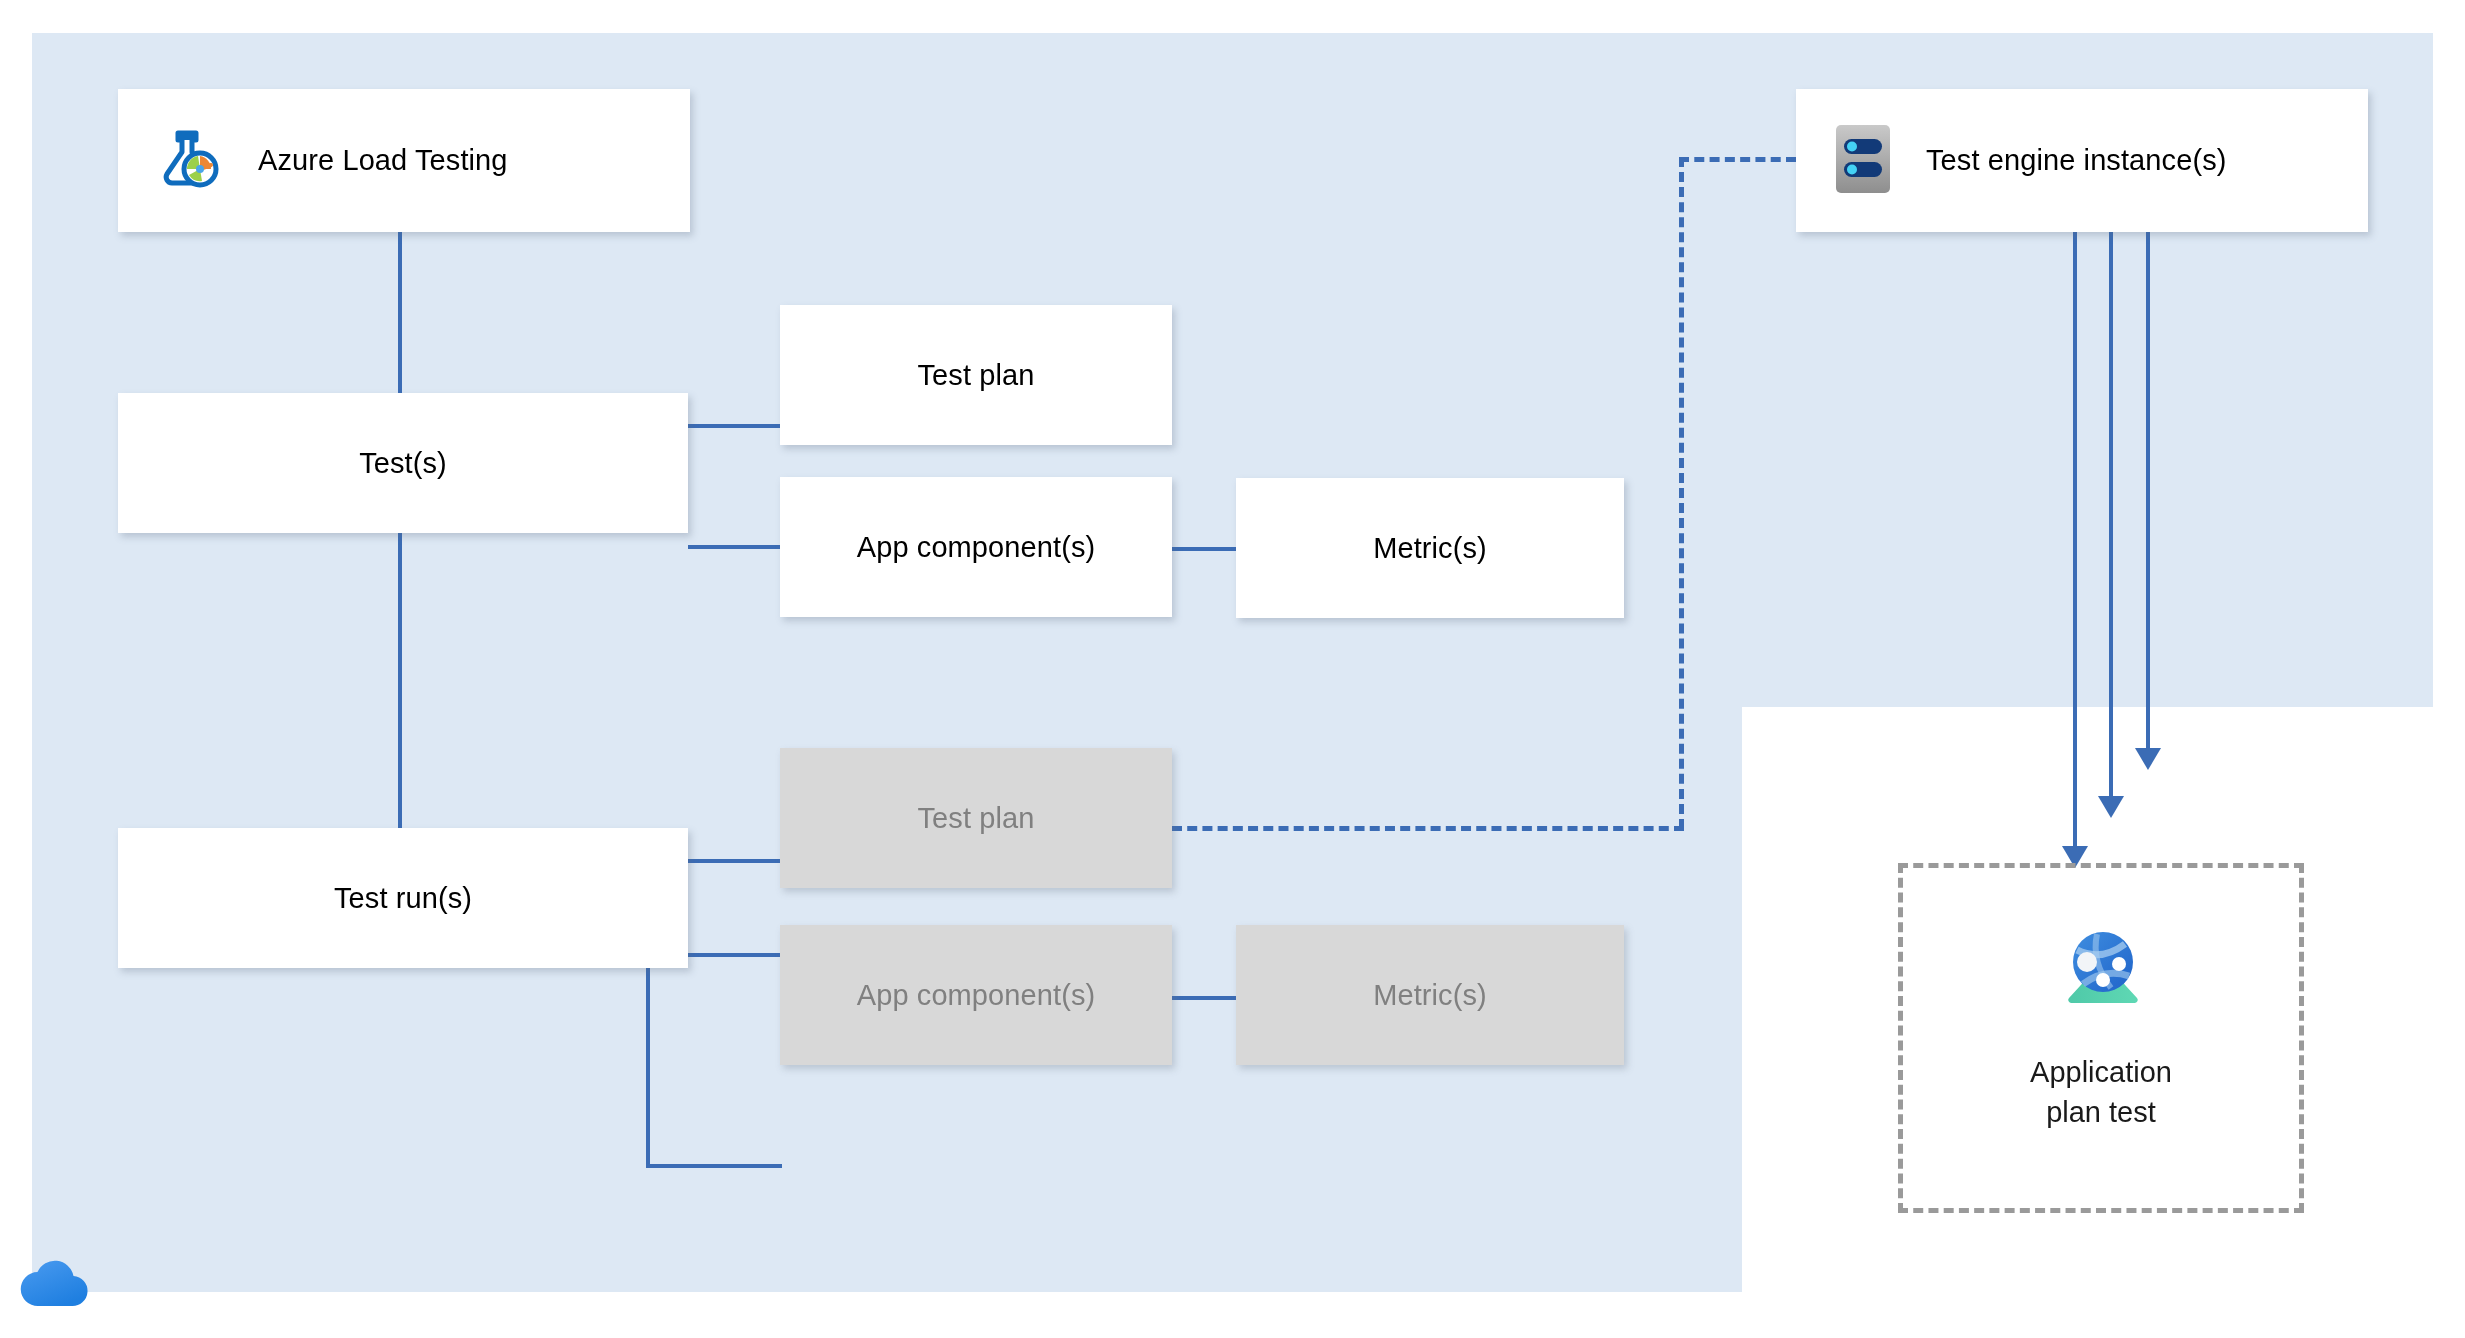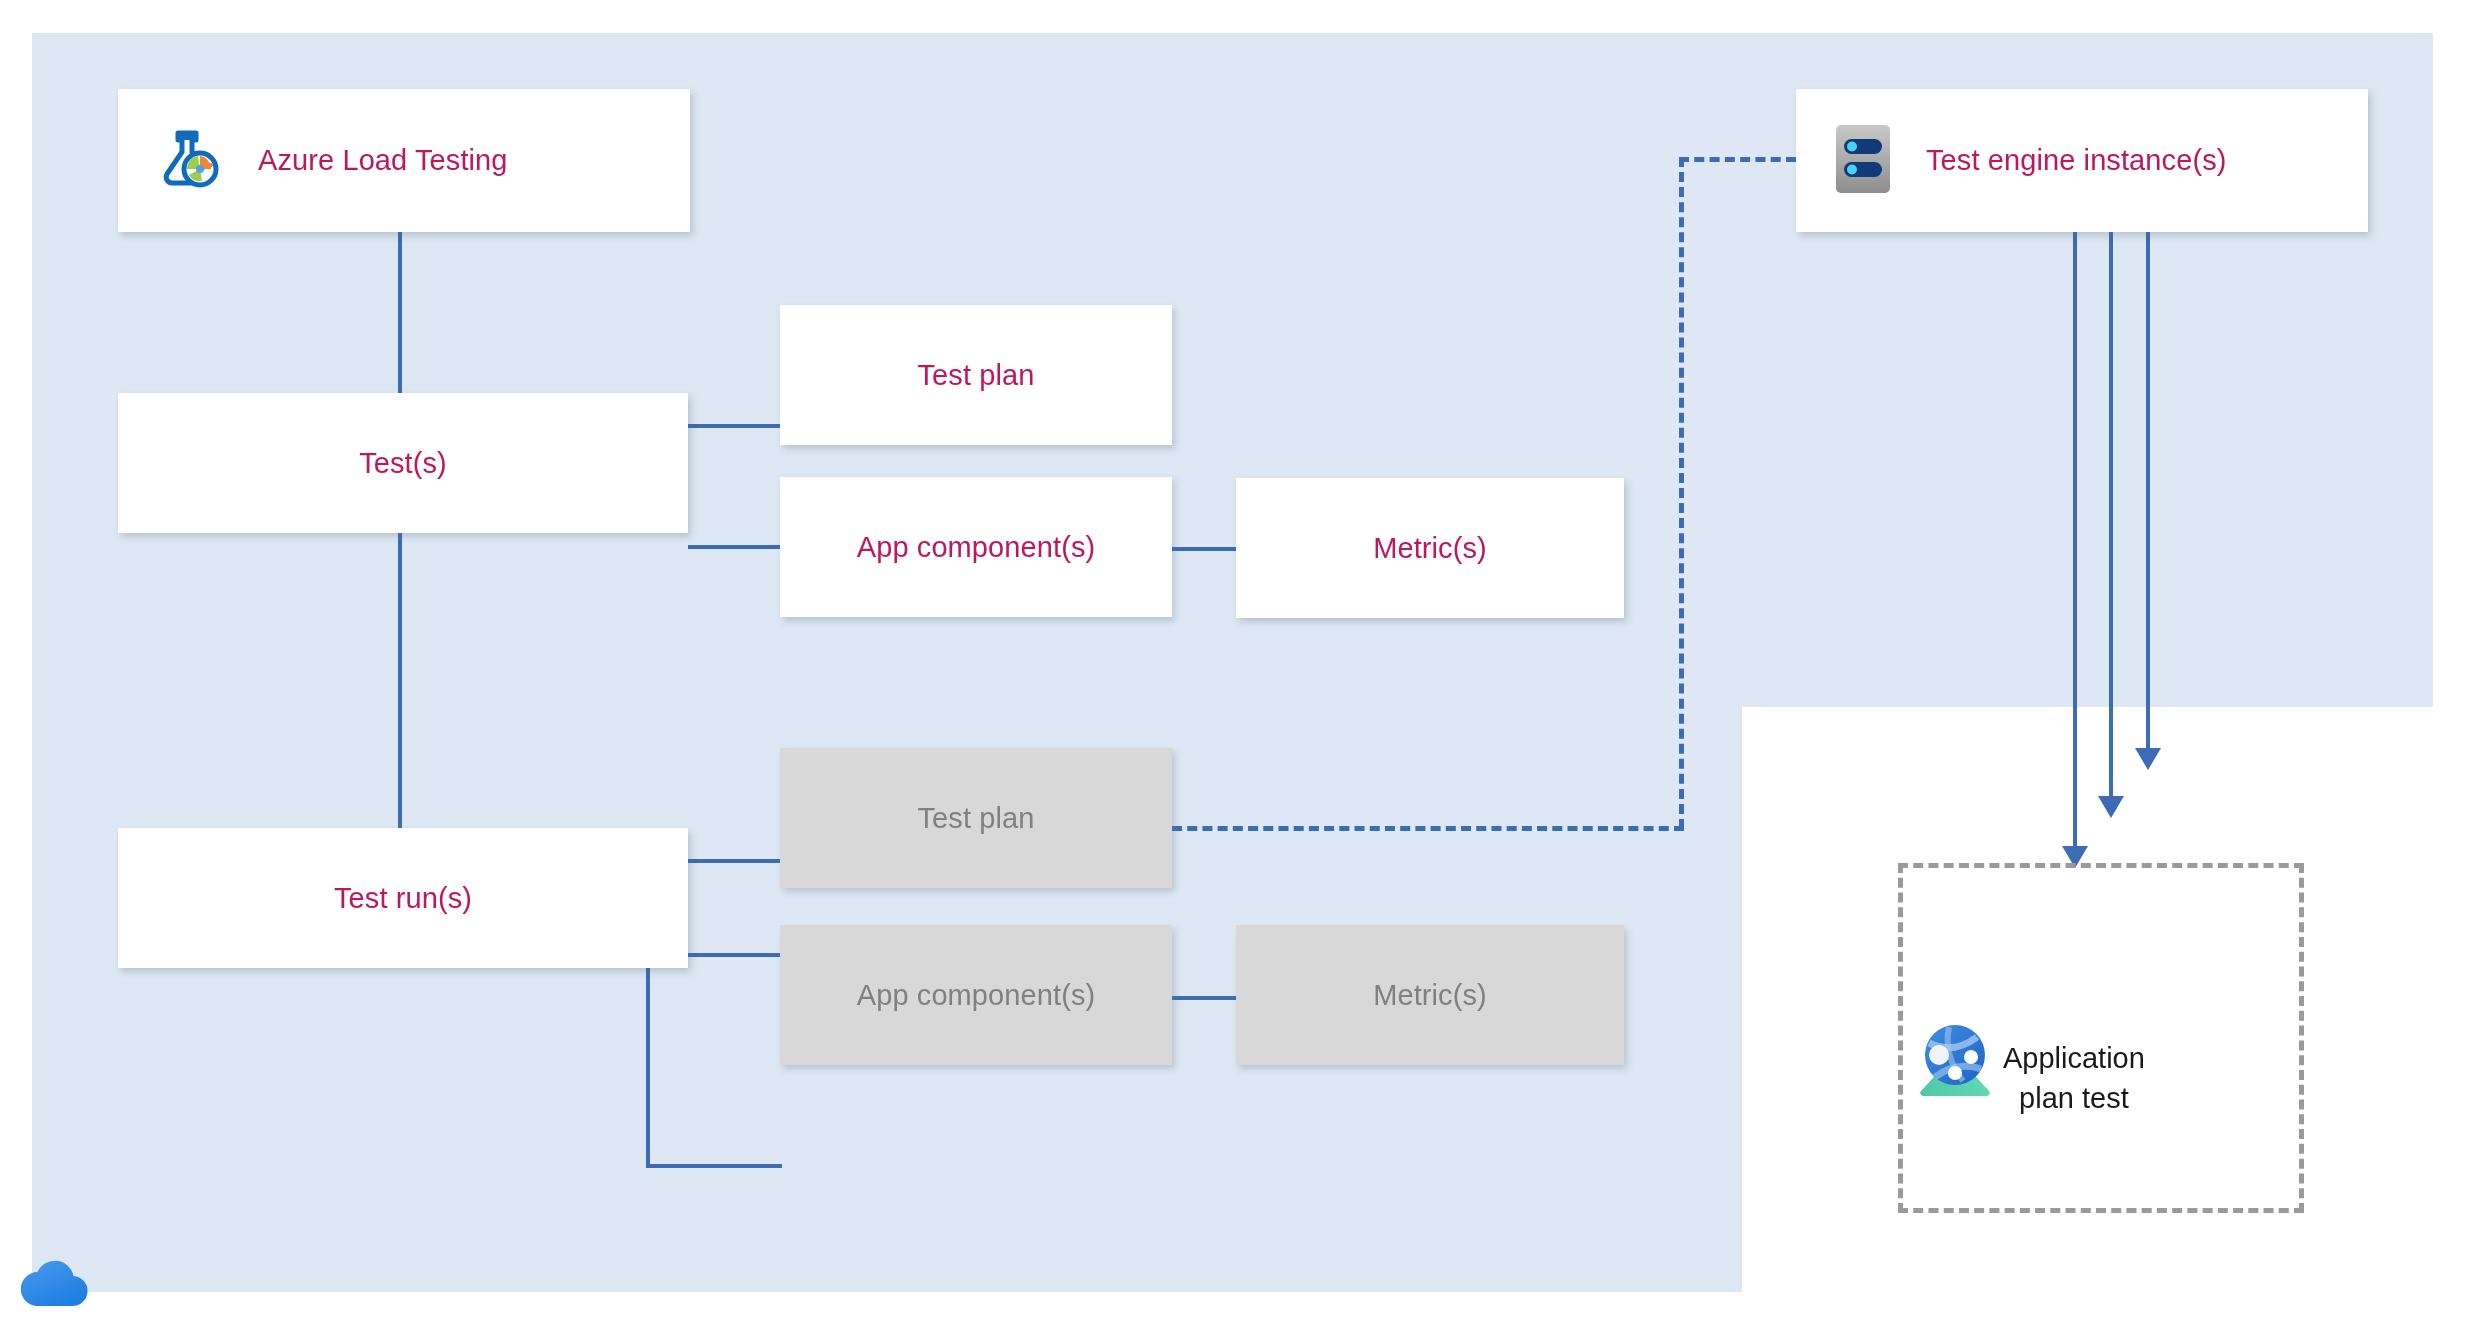--- a/index.html
+++ b/index.html
@@ -39,21 +39,21 @@
     background: #ffffff;
     box-shadow: 3px 4px 7px rgba(90,105,125,0.28);
     display: flex;
     align-items: center;
     box-sizing: border-box;
     z-index: 6;
   }
   .node.centered { justify-content: center; }
   .node .label {
     font-size: 29px;
-    color: #be185d;
+    color: #000000;
     letter-spacing: 0.1px;
     white-space: nowrap;
   }
   .node.with-icon { padding-left: 38px; gap: 34px; }
   .node.muted {
     background: #d8d8d8;
     box-shadow: 3px 4px 7px rgba(110,120,135,0.30);
   }
   .node.muted .label { color: #808080; }
 
@@ -87,21 +87,21 @@
   }
   
   #aut-box {
     position: absolute;
     left: 1898px; top: 863px;
     width: 406px; height: 350px;
     border: 5px dashed #9a9a9a;
     box-sizing: border-box;
     z-index: 5;
     display: flex;
-    flex-direction: row;
+    flex-direction: column;
     align-items: center;
     justify-content: flex-start;
     padding-top: 50px;
   }
   #aut-box .aut-label {
     margin-top: 30px;
     font-size: 29px;
     line-height: 1.38;
     color: #1a1a1a;
     text-align: center;

